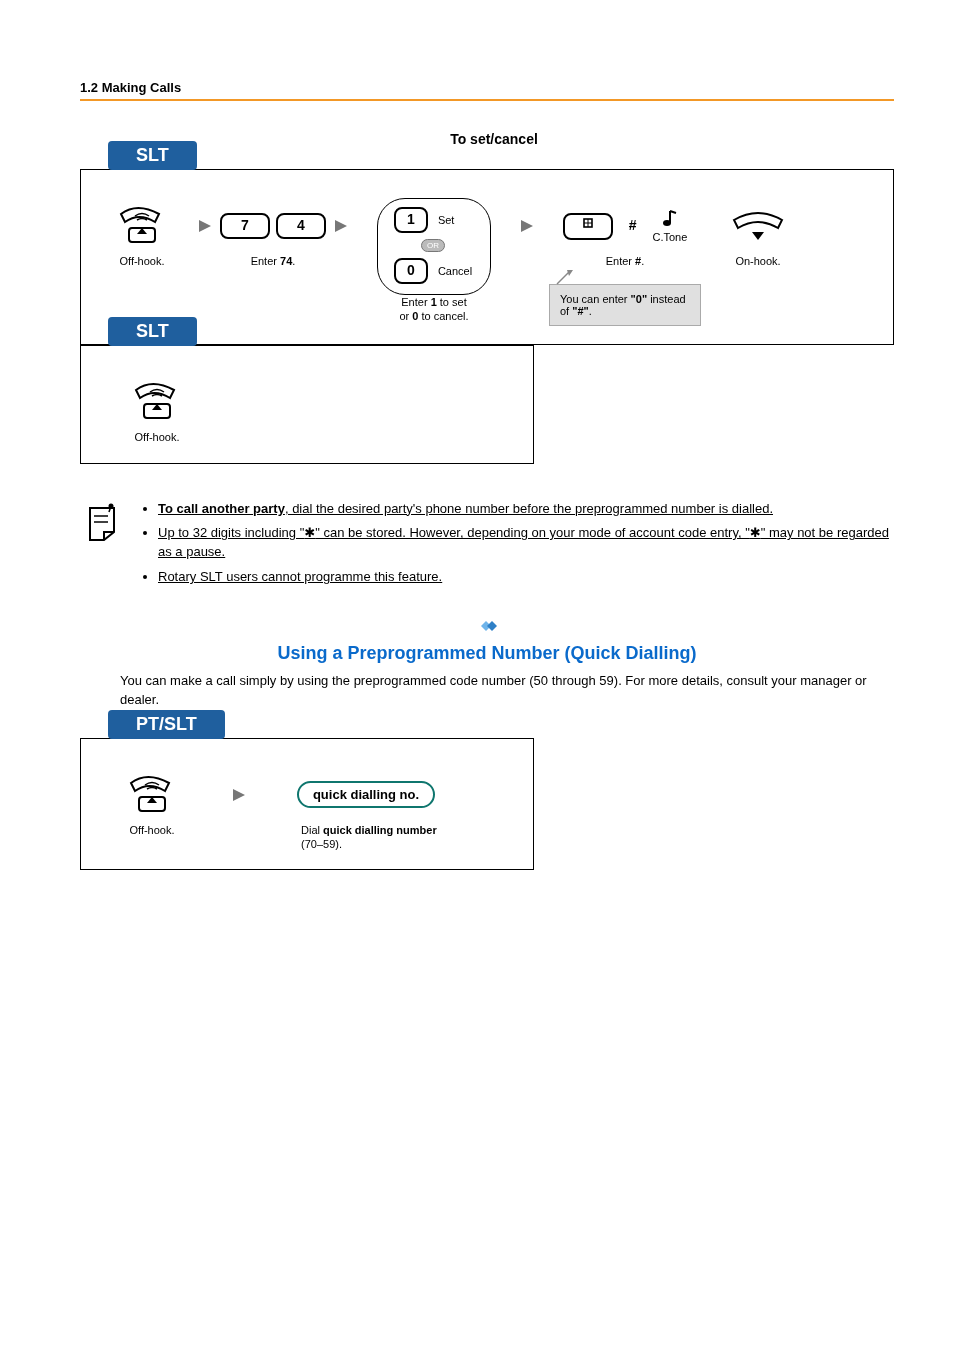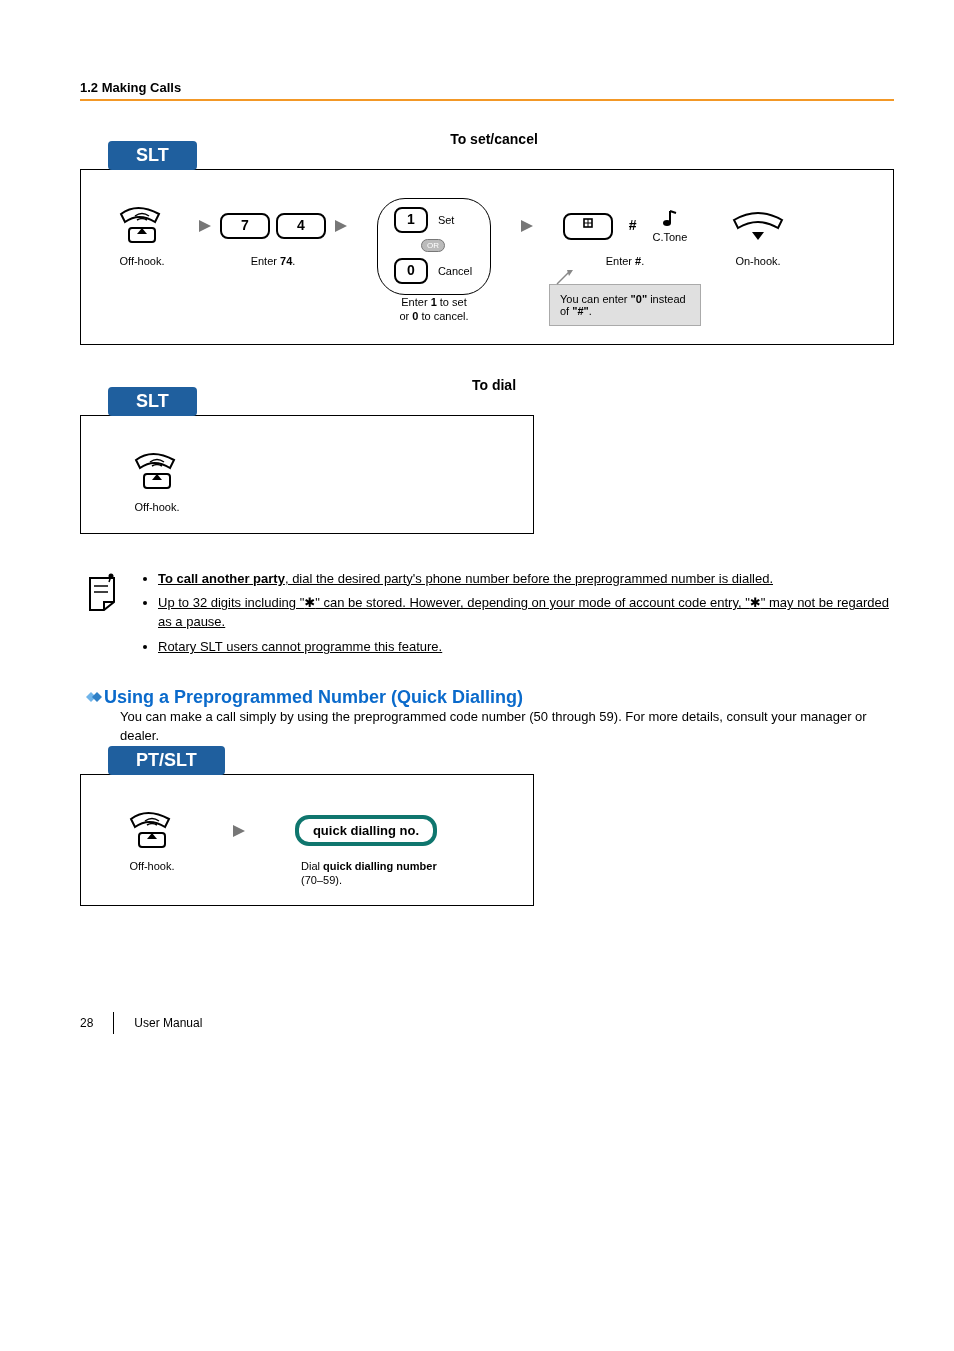--- a/index.html
+++ b/index.html
@@ -181,21 +181,24 @@
   .notes-text ul {
     margin: 0;
     padding-left: 18px;
   }
   .notes-text li {
     margin-bottom: 6px;
   }
   .feature-heading {
     display: flex;
     align-items: center;
+    gap: 8px;
     margin-top: 24px;
+    margin-bottom: 8px;
+    flex-direction: column;
   }
   .feature-heading .title {
     color: #0a6acb;
     font-size: 18px;
     font-weight: bold;
   }
   .body-para {
     font-size: 13px;
     line-height: 1.45;
     margin: 0 0 14px 40px;
@@ -204,21 +207,21 @@
     border: 1px solid #000;
     padding: 28px 16px 18px 16px;
     display: flex;
     align-items: flex-start;
     gap: 22px;
     width: 420px;
     position: relative;
     top: 14px;
   }
   .qdial-label-box {
-    border: 4px solid #0f766e;
+    border: 2px solid #0f766e;
     border-radius: 14px;
     padding: 4px 14px;
     font-size: 13px;
     font-weight: bold;
   }
   .footer {
     margin-top: 120px;
     display: flex;
     align-items: center;
     gap: 20px;
@@ -346,21 +349,20 @@
             <path d="M4 14 Q28 0 52 14 L48 22 Q28 10 8 22 Z" fill="none" stroke="#000" stroke-width="2"></path>
             <polygon points="28,34 22,26 34,26" fill="#000"></polygon>
           </svg>
         </div>
         <div class="label">On-hook.</div>
       </div>
 
     </div>
   </div>
 
-  <div class="sub-title" style="margin-top:46px">To dial</div>
 
   <div class="flow-wrapper">
     <div class="slt-tab">SLT</div>
     <div class="todial-box">
       <div class="step" style="width:120px">
         <div class="icon-area">
           <svg width="54" height="44" viewBox="0 0 54 44">
             <path d="M6 10 Q22 -2 44 10 L40 18 Q24 8 10 18 Z" fill="none" stroke="#000" stroke-width="2"></path>
             <rect x="14" y="24" width="26" height="14" rx="3" fill="none" stroke="#000" stroke-width="2"></rect>
             <path d="M22 16 Q27 13 32 16" stroke="#000" stroke-width="1.5" fill="none"></path>
@@ -436,19 +438,14 @@
           <span class="qdial-label-box">quick dialling no.</span>
         </div>
         <div class="label" style="text-align:left;width:160px;margin-left:30px">
           <span>Dial </span><b>quick dialling number</b><span> (70–59).</span>
         </div>
       </div>
     </div>
   </div>
 
 
-  <div class="footer">
-    <span>28</span>
-    <span class="vrule"></span>
-    <span>User Manual</span>
-  </div>
 
 </div>
 
 </body></html>

